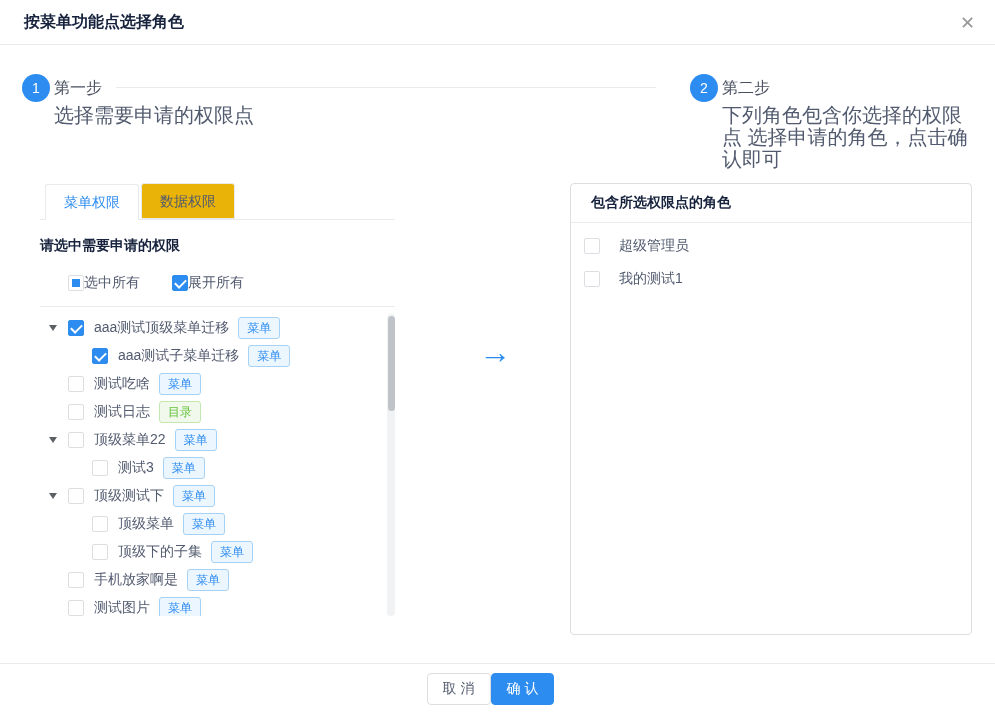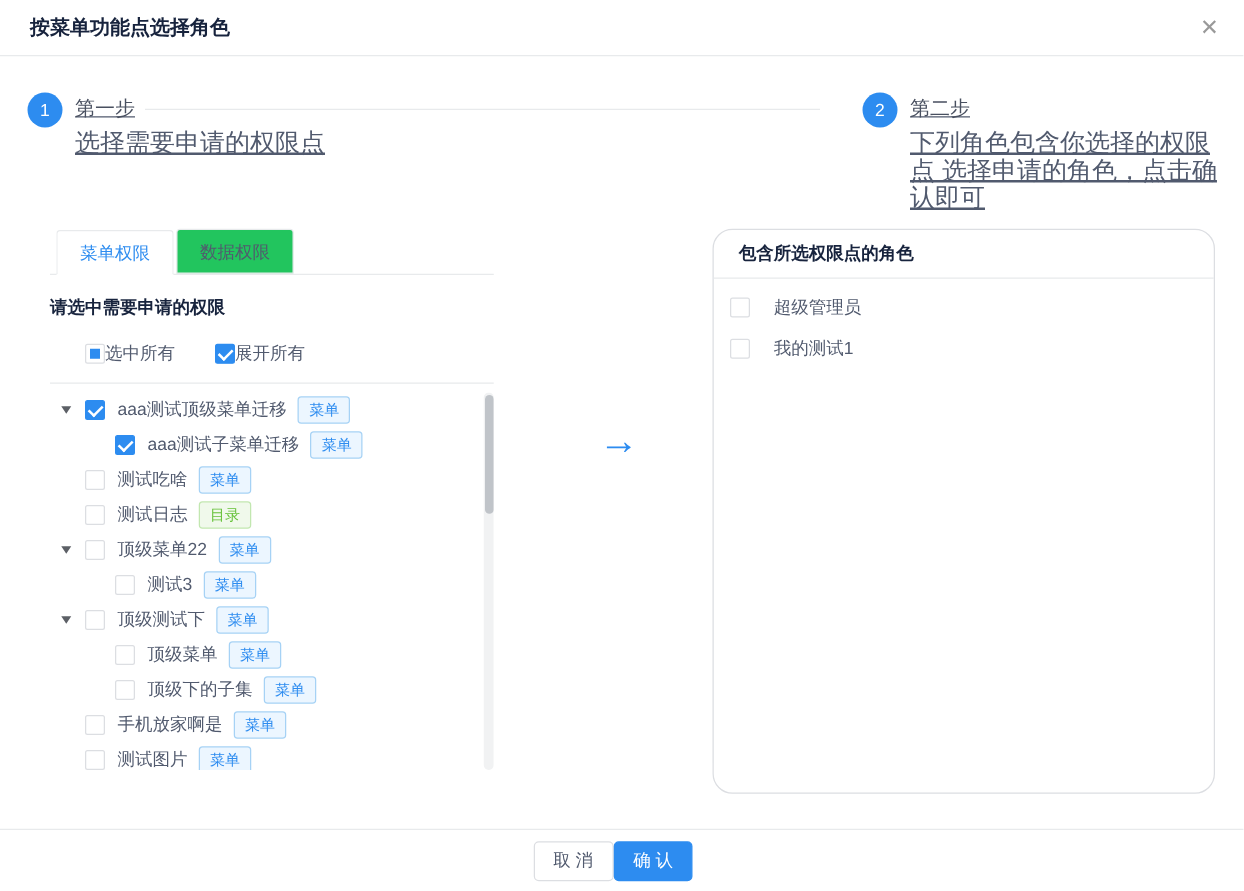--- a/index.html
+++ b/index.html
@@ -14,30 +14,30 @@
   
   .modal-header{position:absolute;top:0;left:0;right:0;height:45px;border-bottom:1px solid #e8eaec;display:flex;align-items:center;padding:0 24px;}
   .modal-title{font-size:16px;font-weight:bold;color:#17233d;}
   .close-btn{position:absolute;right:20px;top:0;height:45px;display:flex;align-items:center;font-size:18px;color:#999;cursor:pointer;}
 
   
   .step{position:absolute;display:flex;}
   .step-1{left:22px;top:74px;}
   .step-2{left:690px;top:74px;}
   .step-circle{width:28px;height:28px;border-radius:50%;background:var(--primary);color:#fff;font-size:14px;display:flex;align-items:center;justify-content:center;flex:none;}
-  .step-body{margin-left:10px;padding-top:4px;text-decoration:underline;}
+  .step-body{margin-left:4px;padding-top:4px;}
   .step-title{font-size:16px;color:#495060;line-height:20px;}
   .step-desc{font-size:20px;color:#515a6e;line-height:22px;margin-top:6px;}
   .step-2 .step-desc{width:254px;}
   .step-line{position:absolute;left:116px;top:87px;width:540px;height:1px;background:#e8eaec;}
 
   
   .left-panel{position:absolute;left:40px;top:183px;width:355px;}
   .tabs{display:flex;gap:2px;padding-left:5px;border-bottom:1px solid #e8eaec;height:37px;align-items:flex-end;}
-  .tab{height:36px;line-height:34px;padding:0 18px;font-size:14px;border:1px solid #e8eaec;background:#22c55e;color:#515a6e;border-radius:3px 3px 0 0;cursor:pointer;}
+  .tab{height:36px;line-height:34px;padding:0 18px;font-size:14px;border:1px solid #e8eaec;background:#eab308;color:#515a6e;border-radius:3px 3px 0 0;cursor:pointer;}
   .tab.active{background:#fff;color:var(--primary);border-bottom-color:#fff;margin-bottom:-1px;position:relative;z-index:2;}
   .prompt{margin-top:17px;font-size:14px;font-weight:bold;color:#17233d;}
   .select-controls{margin-top:19px;padding-left:28px;display:flex;align-items:center;}
   .control{display:flex;align-items:center;margin-right:32px;cursor:pointer;}
   .control-label{margin-left:0;font-size:14px;color:#515a6e;}
   .divider{margin-top:14px;height:1px;background:#e8eaec;}
 
   
   .checkbox{width:16px;height:16px;border:1px solid #dcdee2;border-radius:2px;background:#fff;position:relative;flex:none;display:inline-block;cursor:pointer;}
   .checkbox.checked{background:var(--primary);border-color:var(--primary);}
@@ -58,21 +58,21 @@
   .tag-green{color:var(--tag-green-text);background:var(--tag-green-bg);border-color:var(--tag-green-border);}
 
   
   .scrollbar-track{position:absolute;right:0;top:0;width:8px;height:100%;background:#f1f2f3;border-radius:4px;}
   .scrollbar-thumb{position:absolute;top:2px;left:0.5px;width:7px;height:95px;border-radius:4px;background:#c0c4c9;cursor:pointer;}
 
   
   .transfer-arrow{position:absolute;left:479px;top:334px;font-size:32px;color:var(--primary);line-height:36px;}
 
   
-  .right-panel{position:absolute;left:570px;top:183px;width:402px;height:452px;border:1px solid #dcdee2;border-radius:16px;background:#fff;}
+  .right-panel{position:absolute;left:570px;top:183px;width:402px;height:452px;border:1px solid #dcdee2;border-radius:4px;background:#fff;}
   .right-header{height:39px;border-bottom:1px solid #e8eaec;display:flex;align-items:center;padding:0 20px;font-size:14px;font-weight:bold;color:#17233d;}
   .role-list{padding-top:6px;}
   .role-row{display:flex;align-items:center;height:33px;padding-left:13px;cursor:pointer;}
   .role-label{margin-left:19px;font-size:14px;color:#515a6e;}
 
   
   .modal-footer{position:absolute;left:0;right:0;top:663px;bottom:0;border-top:1px solid #e8eaec;display:flex;align-items:center;justify-content:center;padding-right:14px;}
   .btn{height:32px;padding:0 15px;border-radius:4px;font-size:14px;cursor:pointer;display:flex;align-items:center;border:1px solid transparent;white-space:pre;}
   .btn-default{background:#fff;border-color:#dcdee2;color:#515a6e;}
   .btn-primary{background:var(--primary);border-color:var(--primary);color:#fff;}

